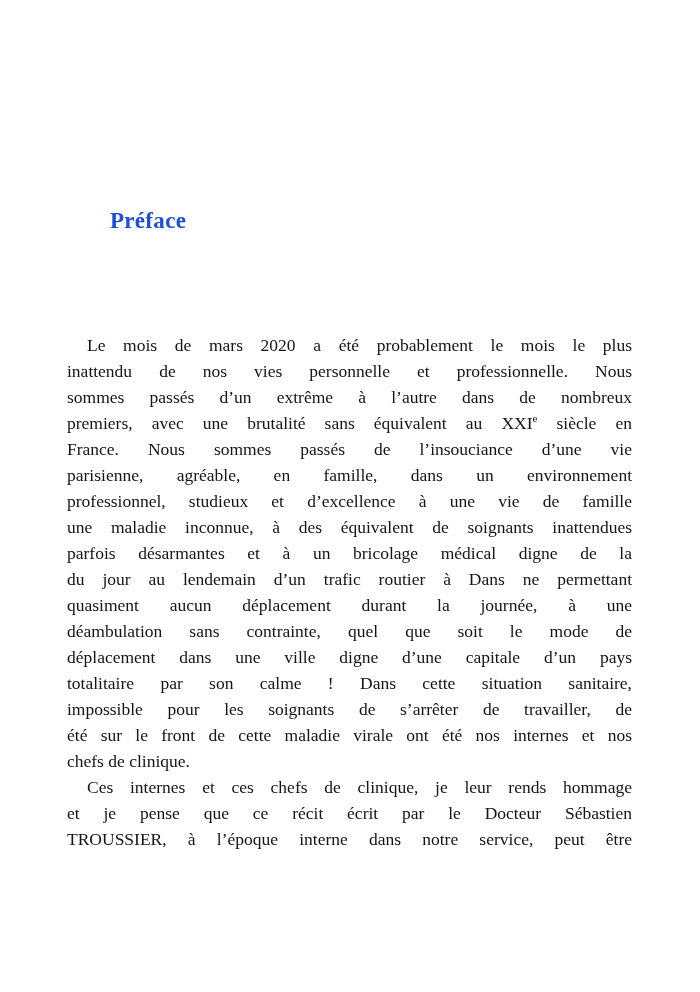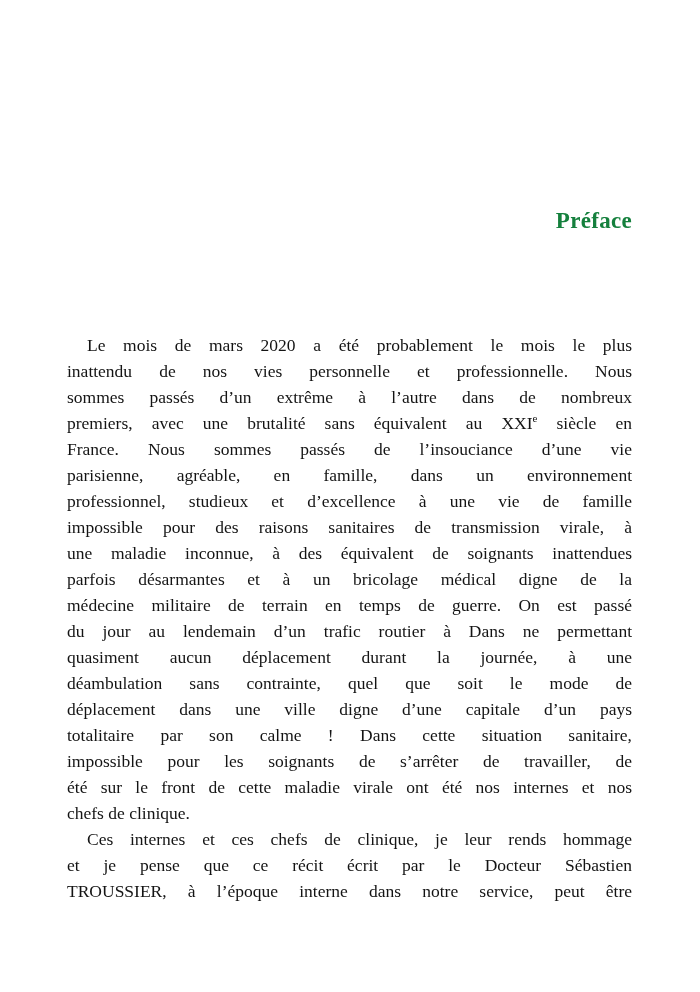--- a/index.html
+++ b/index.html
@@ -17,25 +17,25 @@
     overflow: hidden;
   }
   .title {
     position: absolute;
     top: 208px;
     left: 67px;
     width: 565px;
     margin: 0;
     padding-left: 43px;
     box-sizing: border-box;
-    text-align: right;
+    text-align: left;
     font-size: 23px;
     font-weight: 700;
     letter-spacing: 0.3px;
-    color: #15803d;
+    color: #1d4ed8;
   }
   .body-text {
     position: absolute;
     top: 332px;
     left: 67px;
     width: 565px;
     font-size: 17.5px;
     color: #141414;
   }
   .line {
@@ -66,24 +66,22 @@
 
   <div class="body-text">
 
     <div class="line first">Le mois de mars 2020 a été probablement le mois le plus</div>
     <div class="line">inattendu de nos vies personnelle et professionnelle. Nous</div>
     <div class="line">sommes passés d’un extrême à l’autre dans de nombreux</div>
     <div class="line"><span>premiers, avec une brutalité sans équivalent au XXI</span><sup>e</sup><span> siècle en</span></div>
     <div class="line">France. Nous sommes passés de l’insouciance d’une vie</div>
     <div class="line">parisienne, agréable, en famille, dans un environnement</div>
     <div class="line">professionnel, studieux et d’excellence à une vie de famille</div>
-    <div class="line">impossible pour des raisons sanitaires de transmission virale, à</div>
     <div class="line">une maladie inconnue, à des équivalent de soignants inattendues</div>
     <div class="line">parfois désarmantes et à un bricolage médical digne de la</div>
-    <div class="line">médecine militaire de terrain en temps de guerre. On est passé</div>
     <div class="line">du jour au lendemain d’un trafic routier à Dans ne permettant</div>
     <div class="line">quasiment aucun déplacement durant la journée, à une</div>
     <div class="line">déambulation sans contrainte, quel que soit le mode de</div>
     <div class="line">déplacement dans une ville digne d’une capitale d’un pays</div>
     <div class="line">totalitaire par son calme ! Dans cette situation sanitaire,</div>
     <div class="line">impossible pour les soignants de s’arrêter de travailler, de</div>
     <div class="line">été sur le front de cette maladie virale ont été nos internes et nos</div>
     <div class="line para-end">chefs de clinique.</div>
 
     <div class="line first">Ces internes et ces chefs de clinique, je leur rends hommage</div>

